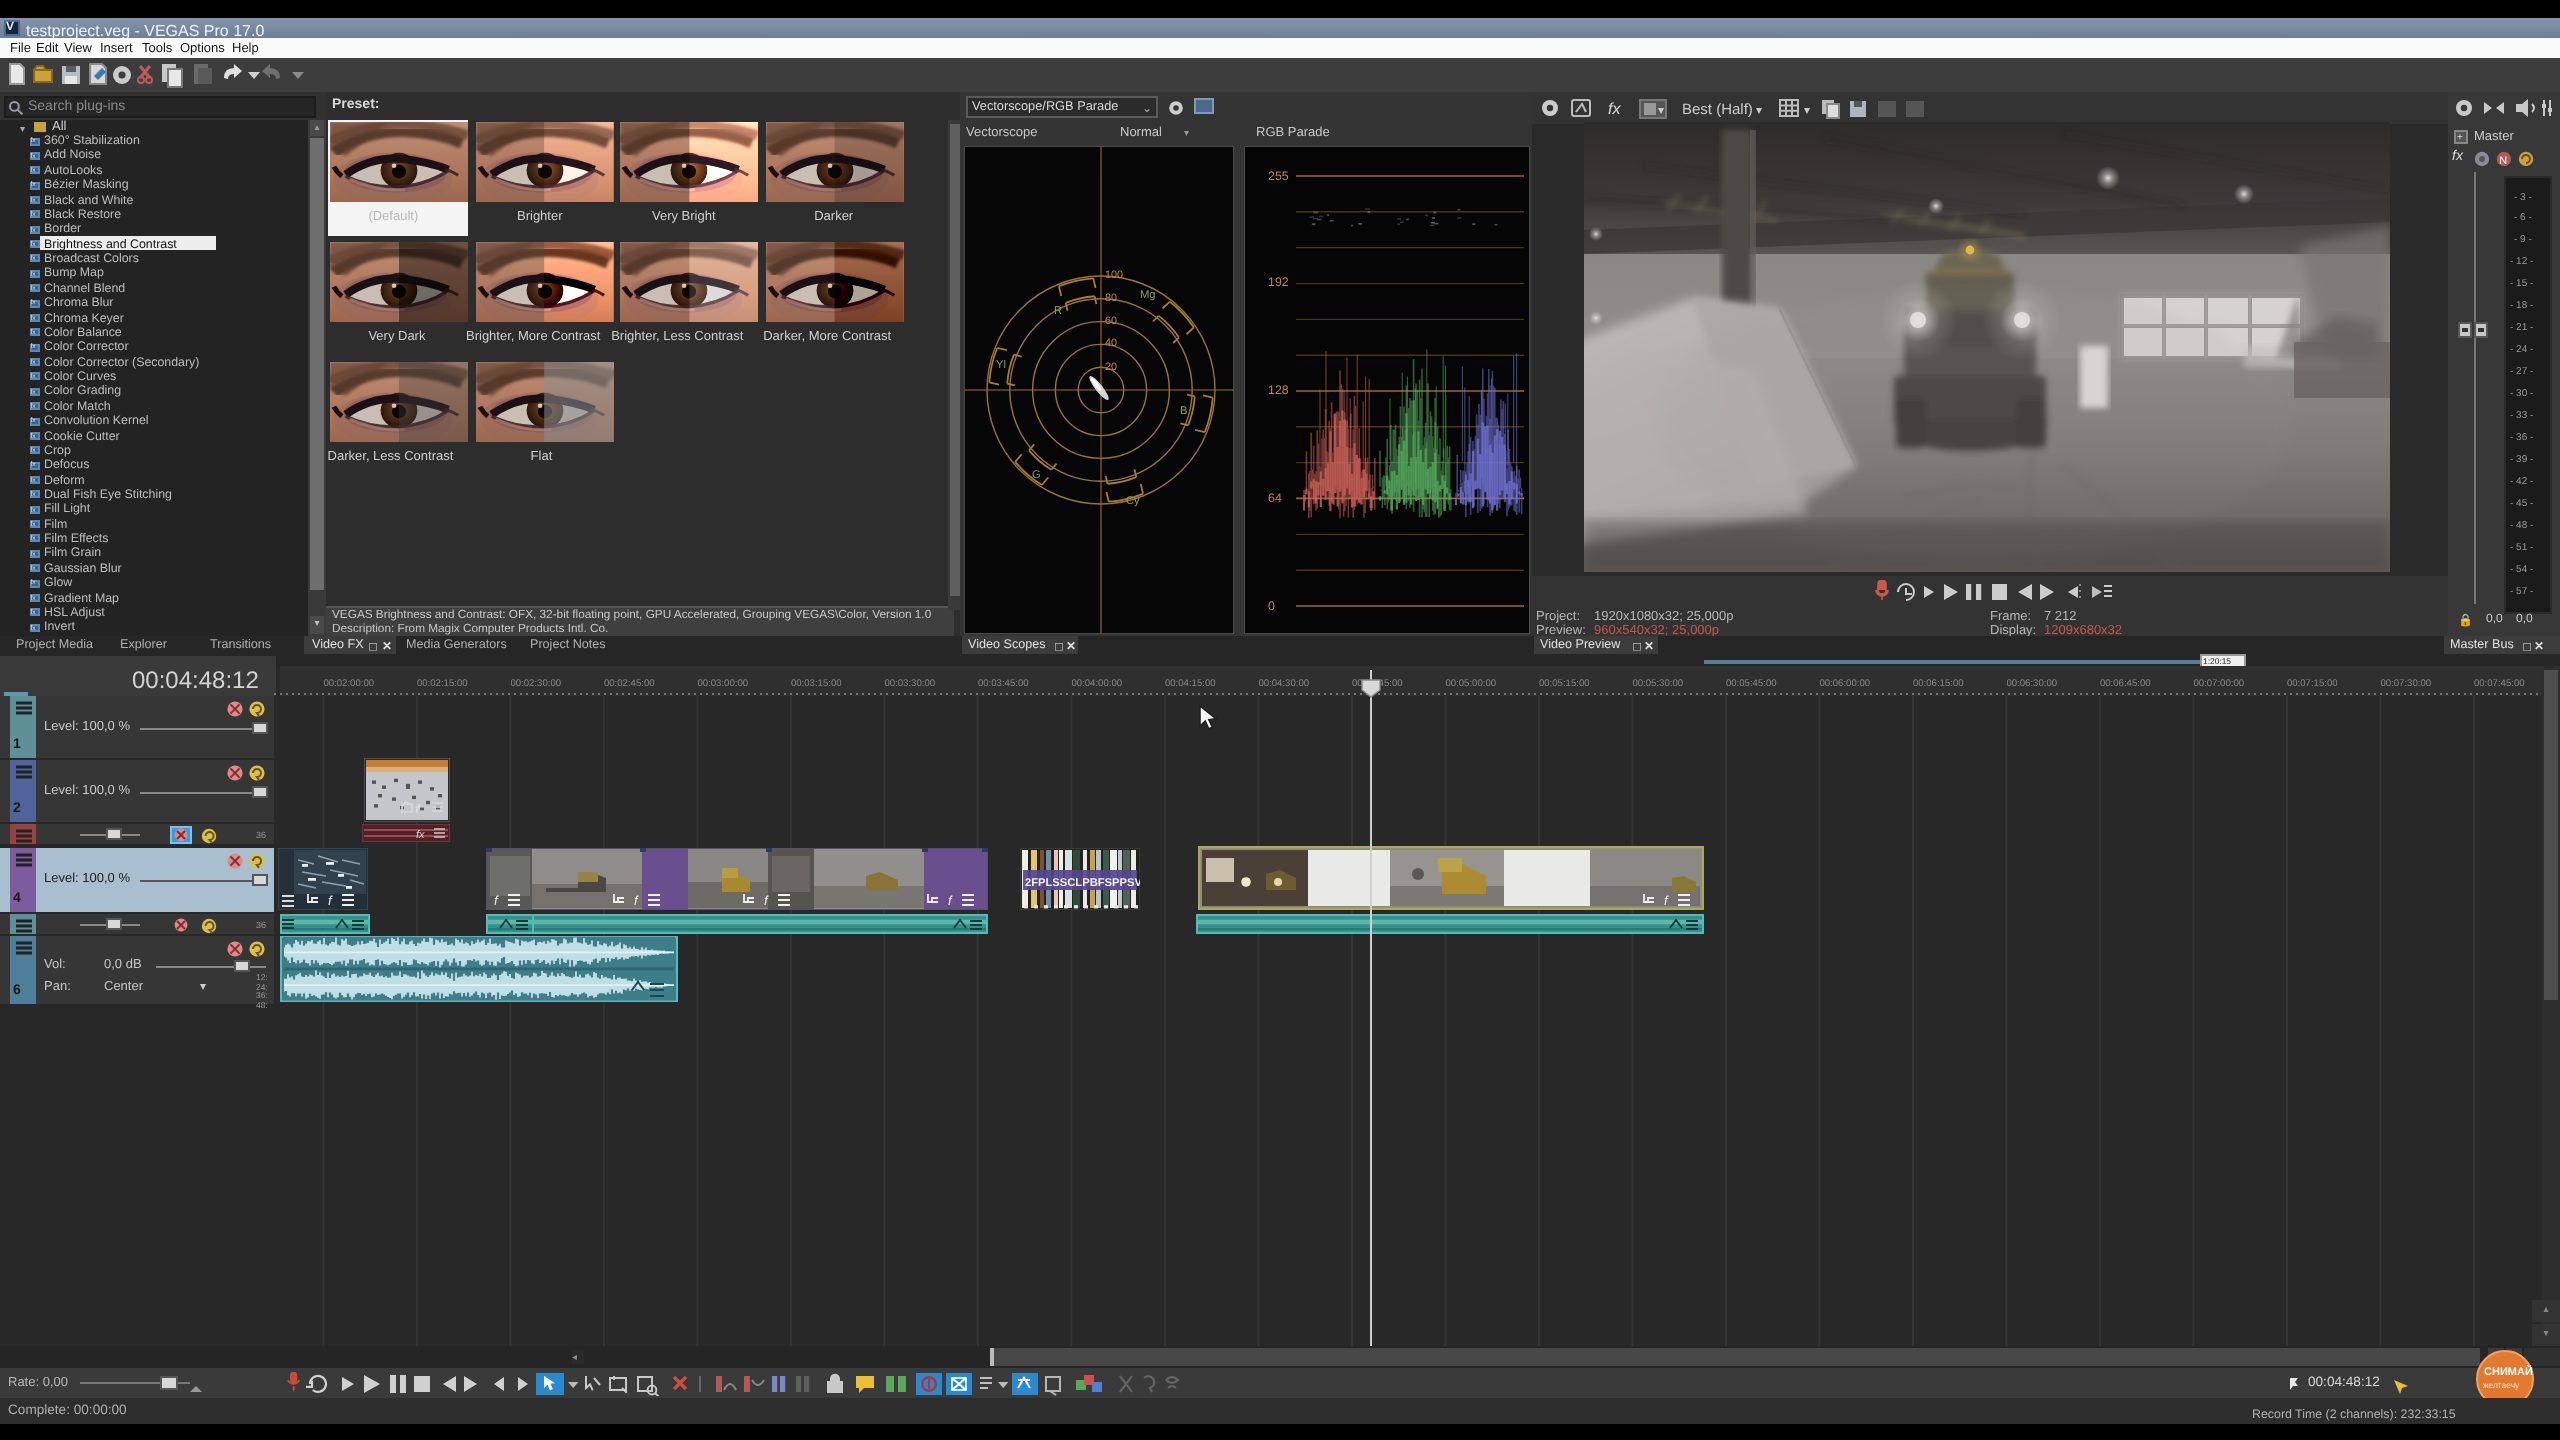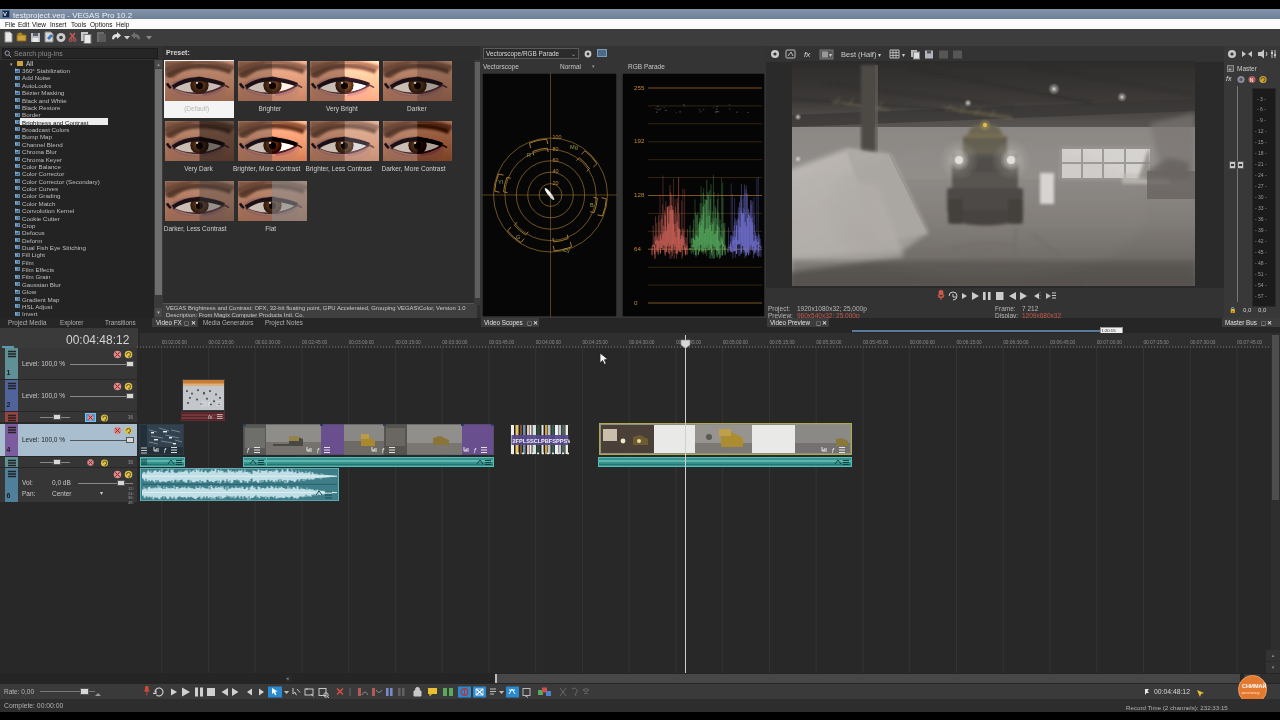--- a/index.html
+++ b/index.html
@@ -7,21 +7,21 @@
 .abs{position:absolute}
 .t{position:absolute;white-space:nowrap}
 svg{display:block}
 </style></head><body>
 <div id="app">
 
 <div class="abs" style="left:0px;top:0px;width:1280px;height:9px;background:#000"></div>
 <div class="abs" style="left:0px;top:9px;width:1280px;height:10px;background:linear-gradient(#8494aa,#6d7f98)"></div>
 <div class="abs" style="left:1.5px;top:10px;width:8px;height:8px;background:#16263e;border:1px solid #4a6a9a"></div>
 <div class="t" style="left:3px;top:10.5px;font-size:6px;color:#e8eef5;font-weight:bold">V</div>
-<div class="t" style="left:13px;top:10.5px;font-size:8px;color:#eef2f8;">testproject.veg - VEGAS Pro 10.2</div>
+<div class="t" style="left:13px;top:10.5px;font-size:8px;color:#eef2f8;">testproject.veg - VEGAS Pro 17.0</div>
 <div class="abs" style="left:0px;top:19px;width:1280px;height:10px;background:#fbfbfb"></div>
 <div class="t" style="left:5px;top:20.8px;font-size:6.5px;color:#141414;">File</div>
 <div class="t" style="left:18px;top:20.8px;font-size:6.5px;color:#141414;">Edit</div>
 <div class="t" style="left:32px;top:20.8px;font-size:6.5px;color:#141414;">View</div>
 <div class="t" style="left:50px;top:20.8px;font-size:6.5px;color:#141414;">Insert</div>
 <div class="t" style="left:71px;top:20.8px;font-size:6.5px;color:#141414;">Tools</div>
 <div class="t" style="left:90px;top:20.8px;font-size:6.5px;color:#141414;">Options</div>
 <div class="t" style="left:116px;top:20.8px;font-size:6.5px;color:#141414;">Help</div>
 <div class="abs" style="left:0px;top:29px;width:1280px;height:17px;background:#3d3d3d"></div>
 <svg class="abs" style="left:0;top:30px" width="290" height="15" viewBox="0 0 290 15">

